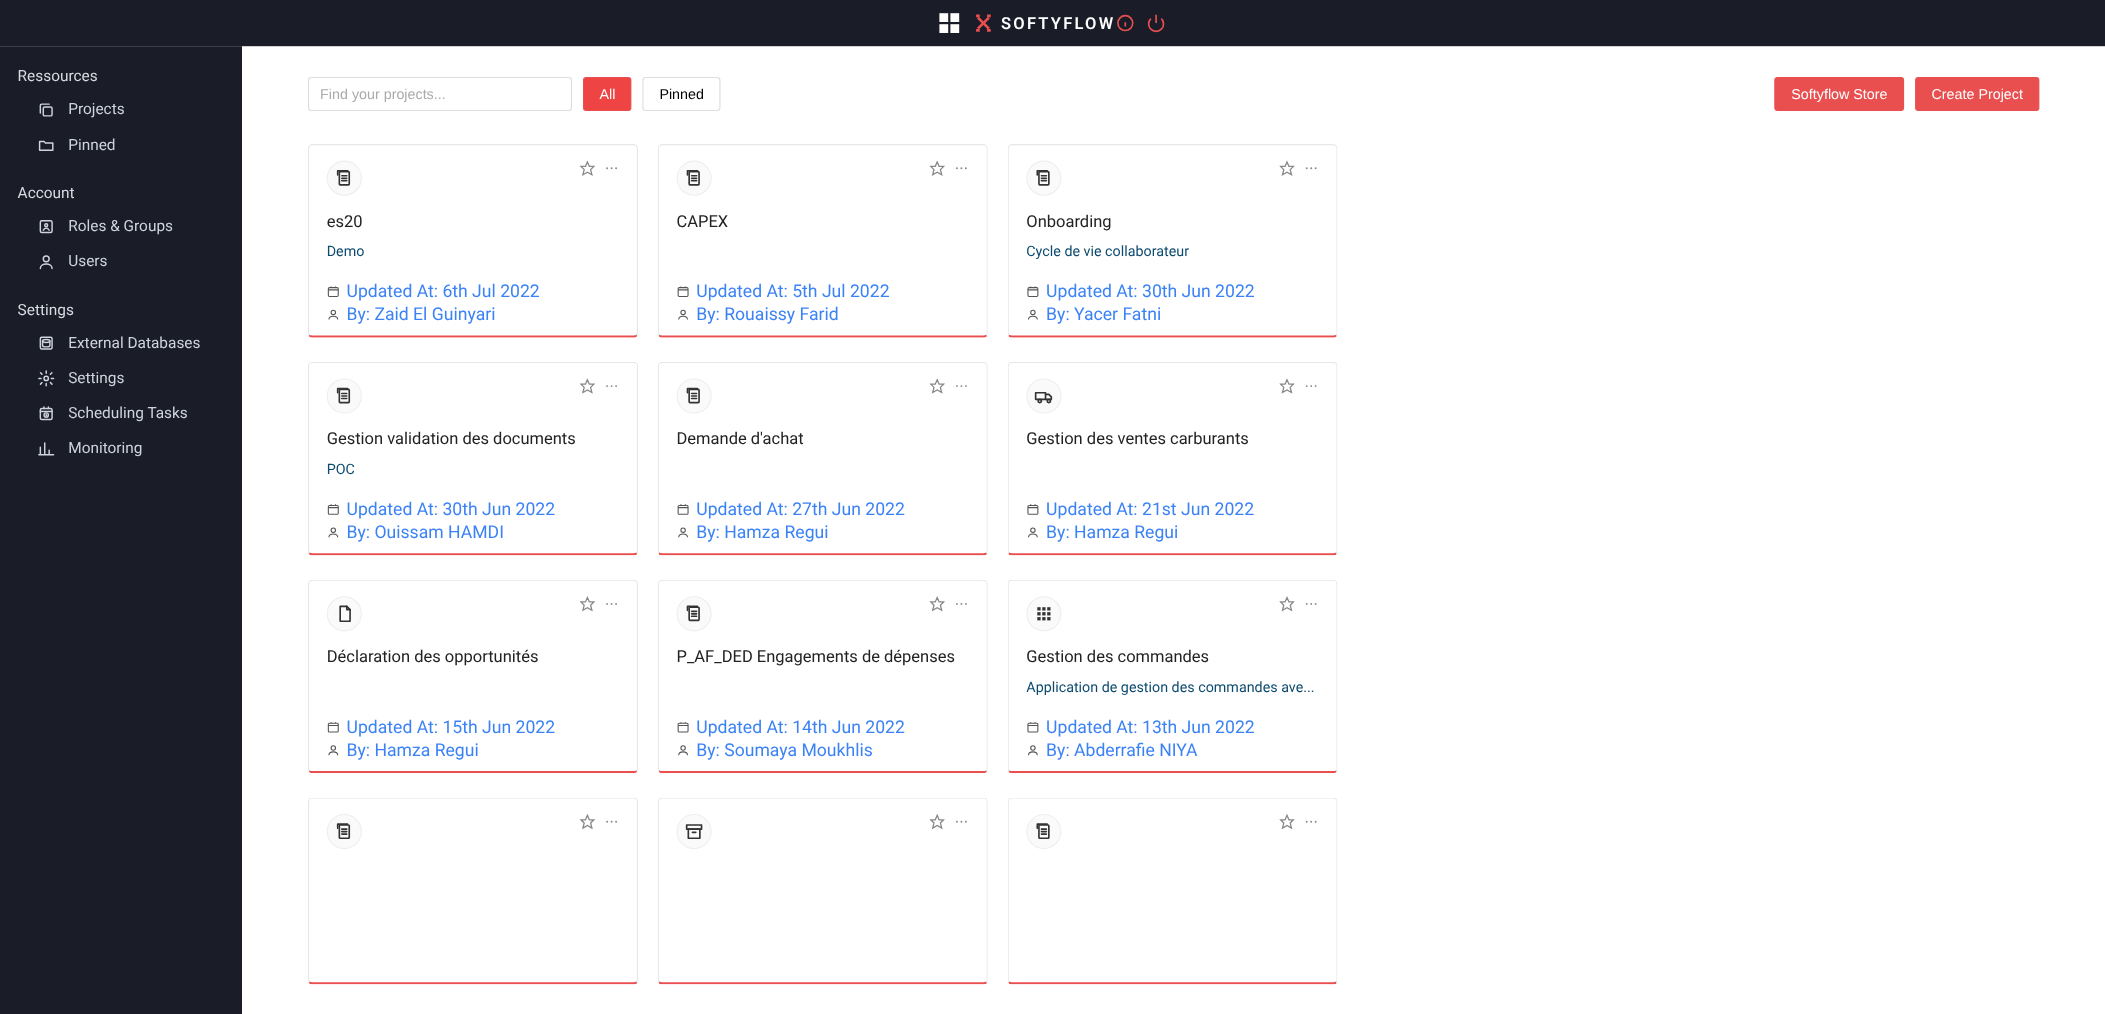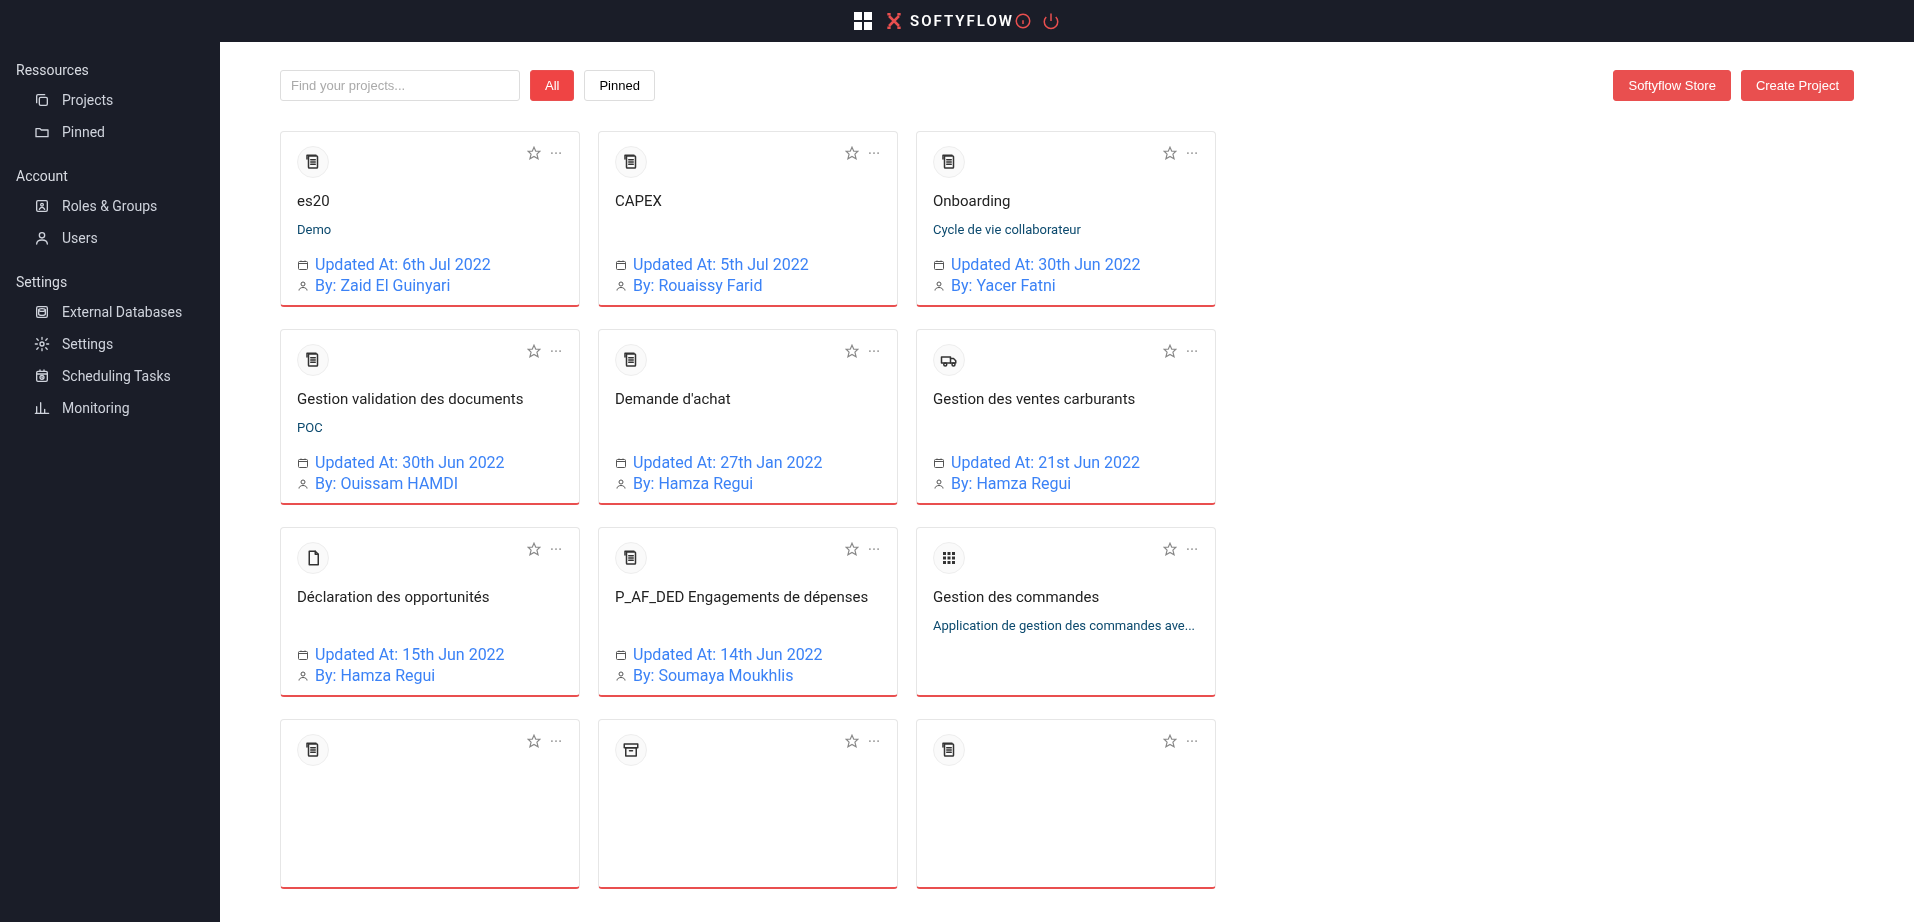--- a/index.html
+++ b/index.html
@@ -372,21 +372,21 @@
             </div>
           </div>
           <div class="card-title">Demande d'achat</div>
           <div class="card-desc"></div>
           <div class="card-meta">
             <div>
               <svg width="12" height="12" viewBox="0 0 24 24" fill="none" stroke="#555" stroke-width="2">
                 <rect x="3" y="5" width="18" height="16" rx="2"></rect>
                 <path d="M3 9h18 M8 5V3 M16 5V3"></path>
               </svg>
-              <span>Updated At: 27th Jan 2022</span>
+              <span>Updated At: 27th Jun 2022</span>
             </div>
             <div>
               <svg width="12" height="12" viewBox="0 0 24 24" fill="none" stroke="#555" stroke-width="2">
                 <circle cx="12" cy="8" r="4"></circle>
                 <path d="M4 21c0-4 4-6 8-6s8 2 8 6"></path>
               </svg>
               <span>By: Hamza Regui</span>
             </div>
           </div>
         </div>
@@ -543,20 +543,36 @@
                 <svg width="14" height="14" viewBox="0 0 24 24" fill="#888">
                   <circle cx="5" cy="12" r="1.5"></circle>
                   <circle cx="12" cy="12" r="1.5"></circle>
                   <circle cx="19" cy="12" r="1.5"></circle>
                 </svg>
               </span>
             </div>
           </div>
           <div class="card-title">Gestion des commandes</div>
           <div class="card-desc">Application de gestion des commandes ave...</div>
+          <div class="card-meta">
+            <div>
+              <svg width="12" height="12" viewBox="0 0 24 24" fill="none" stroke="#555" stroke-width="2">
+                <rect x="3" y="5" width="18" height="16" rx="2"></rect>
+                <path d="M3 9h18 M8 5V3 M16 5V3"></path>
+              </svg>
+              <span>Updated At: 13th Jun 2022</span>
+            </div>
+            <div>
+              <svg width="12" height="12" viewBox="0 0 24 24" fill="none" stroke="#555" stroke-width="2">
+                <circle cx="12" cy="8" r="4"></circle>
+                <path d="M4 21c0-4 4-6 8-6s8 2 8 6"></path>
+              </svg>
+              <span>By: Abderrafie NIYA</span>
+            </div>
+          </div>
         </div>
         <div class="card">
           <div class="card-top">
             <div class="card-icon-wrap">
               <svg width="18" height="18" viewBox="0 0 24 24" fill="none" stroke="#333" stroke-width="2" stroke-linecap="round" stroke-linejoin="round">
                 <rect x="6" y="4" width="12" height="16" rx="1"></rect>
                 <path d="M4 8V3h12 M9 9h6 M9 12h6 M9 15h6"></path>
               </svg>
             </div>
             <div class="card-actions">

